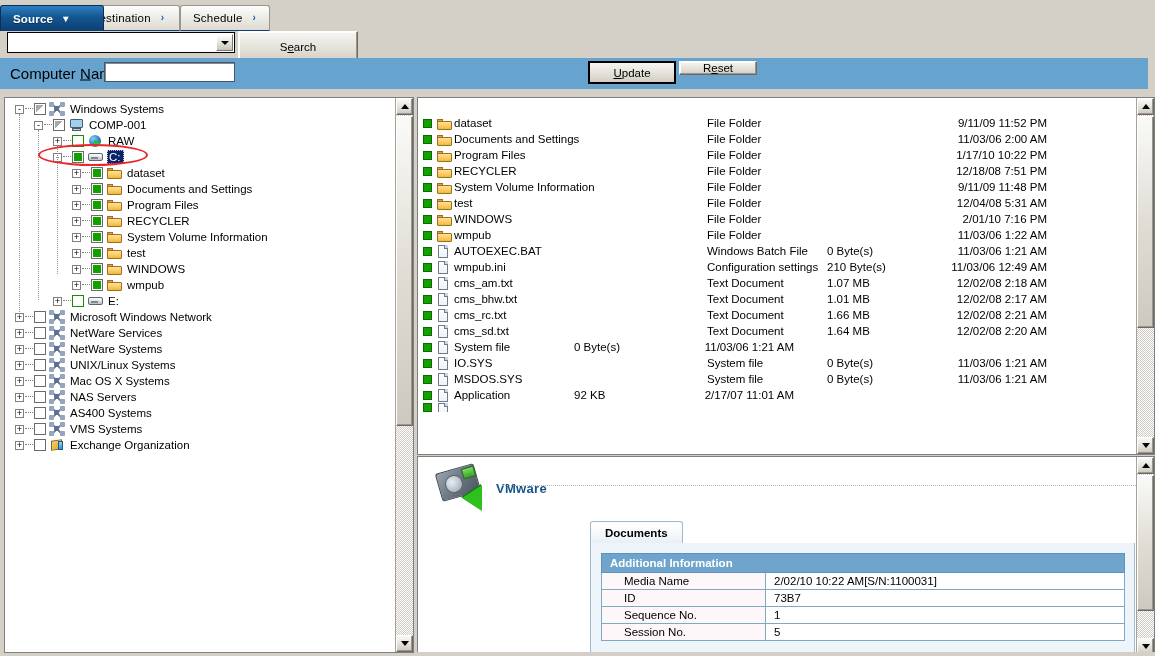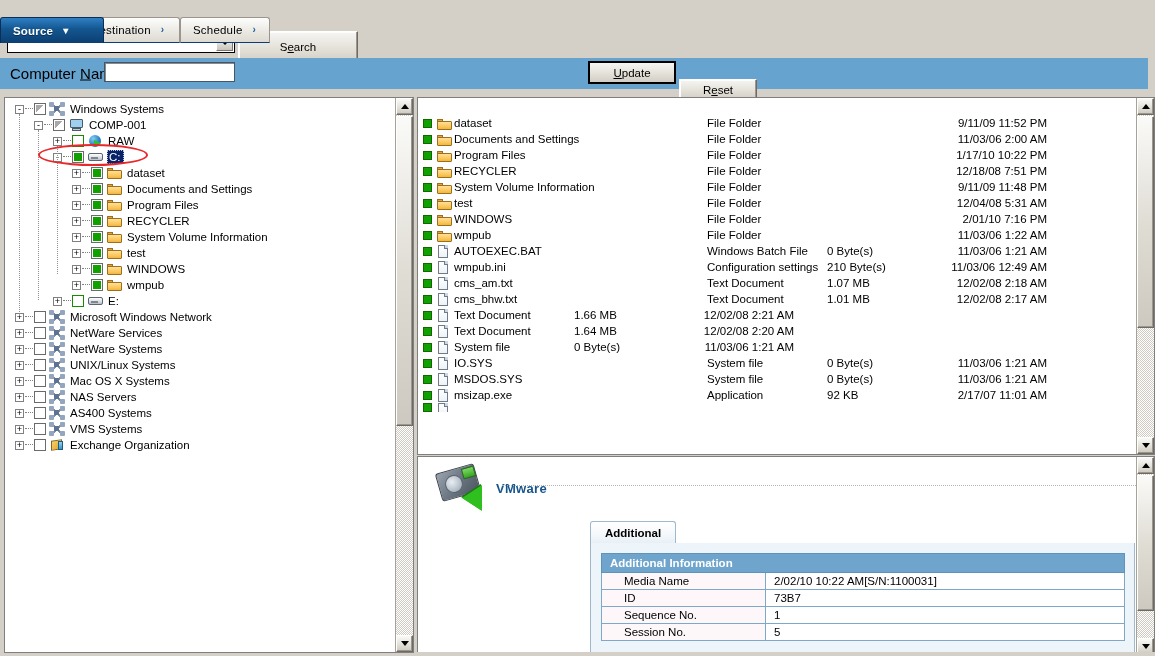--- a/index.html
+++ b/index.html
@@ -11,21 +11,21 @@
     font-family: "Liberation Sans", sans-serif;
     font-size: 11px;
     color: #000;
     overflow: hidden;
     position: relative;
     background: #d4d0c8;
   }
 
   
   #tabbar {
-    position: absolute; left:0; top:16px; width:1155px; height:28px;
+    position: absolute; left:0; top:4px; width:1155px; height:28px;
     background:#d4d0c8;
   }
   #tabbar:after{
     content:""; position:absolute; left:0; bottom:0; width:1155px; height:2px;
     background:#0b3d7a;
   }
   .tab {
     position:absolute; top:1px; height:26px;
     box-sizing:border-box;
     display:flex; align-items:center; gap:10px;
@@ -116,21 +116,21 @@
     position:absolute; left:10px; top:15px; transform:translateY(-50%);
     font-size:15px; color:#000;
   }
   #cn-input{
     position:absolute; left:104px; top:4px; width:131px; height:20px;
     background:#fff; border:1px solid #44566b;
     box-shadow: inset 1px 1px 0 #8a8a8a;
     box-sizing:border-box;
   }
   #update-btn{ position:absolute; left:588px; top:3px; width:88px; height:23px;}
-  #reset-btn{ position:absolute; left:679px; top:21px; width:78px; height:21px;text-align:right;}
+  #reset-btn{ position:absolute; left:679px; top:3px; width:78px; height:14px;text-align:right;}
   .u{ text-decoration:underline; }
 
   
   #tree-panel{
     position:absolute; left:4px; top:97px; width:410px; height:556px;
     background:#fff; border:1px solid #7f7f7f;
     box-sizing:border-box; overflow:hidden;
   }
   #tree-inner{ position:absolute; left:0; top:0; width:392px; height:554px; overflow:hidden;}
   .trow{
@@ -694,27 +694,29 @@
         <span class="fcb"></span>
         <span class="ficon ico-file"></span>
         <span class="fname">cms_bhw.txt</span>
         <span class="ftype">Text Document</span>
         <span class="fsize">1.01 MB</span>
         <span class="fdate">12/02/08  2:17 AM</span>
       </div>
       <div class="frow">
         <span class="fcb"></span>
         <span class="ficon ico-file"></span>
+        <span class="fname">cms_rc.txt</span>
         <span class="ftype">Text Document</span>
         <span class="fsize">1.66 MB</span>
         <span class="fdate">12/02/08  2:21 AM</span>
       </div>
       <div class="frow">
         <span class="fcb"></span>
         <span class="ficon ico-file"></span>
+        <span class="fname">cms_sd.txt</span>
         <span class="ftype">Text Document</span>
         <span class="fsize">1.64 MB</span>
         <span class="fdate">12/02/08  2:20 AM</span>
       </div>
       <div class="frow">
         <span class="fcb"></span>
         <span class="ficon ico-file"></span>
         <span class="ftype">System file</span>
         <span class="fsize">0 Byte(s)</span>
         <span class="fdate">11/03/06  1:21 AM</span>
@@ -731,21 +733,20 @@
         <span class="fcb"></span>
         <span class="ficon ico-file"></span>
         <span class="fname">MSDOS.SYS</span>
         <span class="ftype">System file</span>
         <span class="fsize">0 Byte(s)</span>
         <span class="fdate">11/03/06  1:21 AM</span>
       </div>
       <div class="frow">
         <span class="fcb"></span>
         <span class="ficon ico-file"></span>
-        <span class="fname">msizap.exe</span>
         <span class="ftype">Application</span>
         <span class="fsize">92 KB</span>
         <span class="fdate">2/17/07  11:01 AM</span>
       </div>
       <div class="frow clipped">
         <span class="fcb"></span>
         <span class="ficon ico-file"></span>
       </div>
     </div>
   <div class="vsb" id="list-sb" style="right:0; top:0; height:356px;">
@@ -765,21 +766,21 @@
     <div id="vm-icon">
       <div class="disk"></div>
         <div class="platter"></div>
         <div class="chip"></div>
         <div class="play"></div>
     </div>
     <div id="vm-title">VMware</div>
   </div>
   <div id="vm-rule"></div>
   <div id="prop-tabrow">
-    <div id="prop-tab">Additional</div>
+    <div id="prop-tab">Documents</div>
     <div id="prop-tabfill"></div>
   </div>
   <div id="prop-body">
     <table id="prop-table">
       <thead>
         <tr>
             <th colspan="2">Additional Information</th>
           </tr>
       </thead>
       <tbody>

